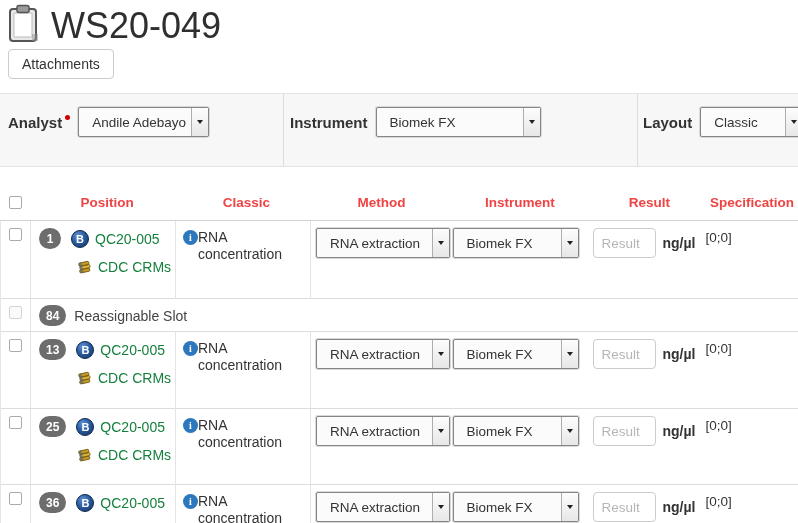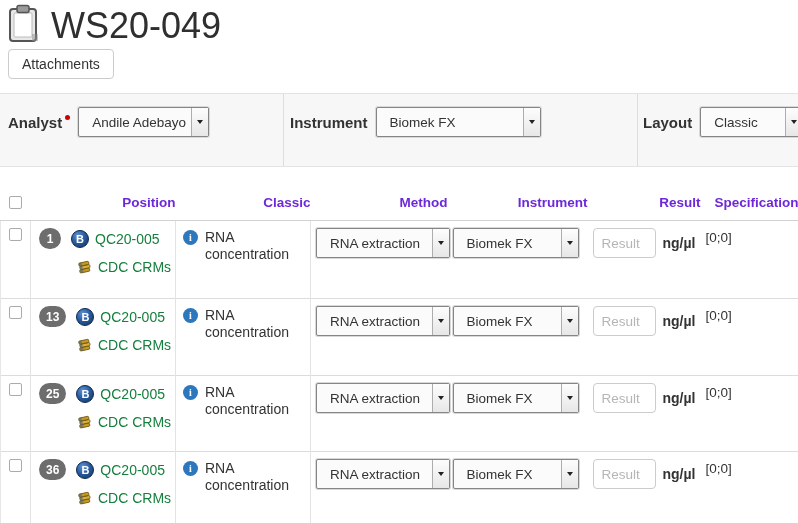--- a/index.html
+++ b/index.html
@@ -59,21 +59,21 @@
     border-right:3.5px solid transparent; border-top:4.5px solid #222; }
   .w131 { width:131px; } .w165 { width:165px; } .w103 { width:103px; }
   .w122 { width:134px; } .w126 { width:126px; }
 
   
   table.ws { border-collapse:collapse; table-layout:fixed; width:798px; margin-top:17px; }
   col.c-cb{width:30px} col.c-pos{width:145px} col.c-ana{width:135px}
   col.c-met{width:137px} col.c-ins{width:140px} col.c-res{width:113px} col.c-spe{width:98px}
 
   thead th {
-    font-size:13.5px; font-weight:bold; color:#6d28d9; text-align:right;
+    font-size:13.5px; font-weight:bold; color:#ef4444; text-align:center;
     padding:11px 0 10px 0; border-bottom:1px solid #d2d2d2; vertical-align:middle;
   }
   th.h-cb { padding-left:8px; }
   th.h-pos { padding-left:8px; } th.h-ana { padding-left:7px; }
   th.h-met { padding-left:5px; } th.h-ins { padding-left:5px; }
   th.h-res { padding-left:11px; } th.h-spe { padding-left:5px; position:relative; }
 
   tbody td { border-top:1px solid #dcdcdc; vertical-align:top; }
   tr.h78 { height:78px; } tr.h33 { height:33px; } tr.h77 { height:77px; } tr.h76 { height:76px; }
 
@@ -110,21 +110,21 @@
   .ref-icon { width:16px; height:16px; display:inline-block; }
   a.link { color:#15803d; text-decoration:none; font-size:14px; margin-left:6px; cursor:pointer; }
 
   .ana-line { display:flex; align-items:flex-start; }
   .info-icon {
     width:15px; height:15px; border-radius:50%; background:#2d77bd; color:#fff;
     font-size:10px; font-weight:bold; font-family:"Liberation Serif", serif;
     display:inline-flex; align-items:center; justify-content:center;
     margin-top:1px; cursor:pointer; flex:0 0 15px;
   }
-  .ana-text { font-size:14px; color:#333; margin-left:7px; line-height:17px; }
+  .ana-text { font-size:14px; color:#333; line-height:17px; }
 
   .res-line { display:flex; align-items:center; }
   .result-input {
     width:63px; height:30px; border:1px solid #ccc; border-radius:4px;
     padding:0 8px; font-size:13.5px; color:#333; background:#fff;
     font-family:"Liberation Sans", sans-serif;
   }
   .result-input::placeholder { color:#b5b5b5; opacity:1; }
   .unit { font-size:14px; font-weight:bold; color:#333; margin-left:7px; }
 
@@ -262,20 +262,31 @@
     </td>
     <td class="res-cell">
       <div class="res-line">
         <input class="result-input" type="text" placeholder="Result" style="">
         <span class="unit">ng/µl</span>
       </div>
     </td>
     <td class="spe-cell">[0;0]</td>
   </tr>
 
+  <tr class="h33">
+    <td class="cb-cell">
+          <span class="checkbox disabled"></span>
+        </td>
+    <td class="slot-cell" colspan="6">
+      <div class="slot-line">
+        <span class="badge">84</span>
+        <span class="slot-label">Reassignable Slot</span>
+      </div>
+    </td>
+  </tr>
 
   <tr class="h77">
     <td class="cb-cell">
           <span class="checkbox"></span>
         </td>
     <td class="pos-cell">
       <div class="pos-line1">
         <span class="badge">13</span>
         <span class="qc-b-icon">B</span>
         <a class="link">QC20-005</a>

